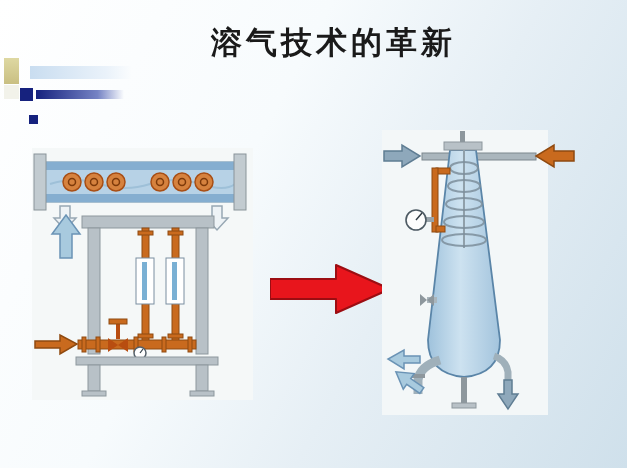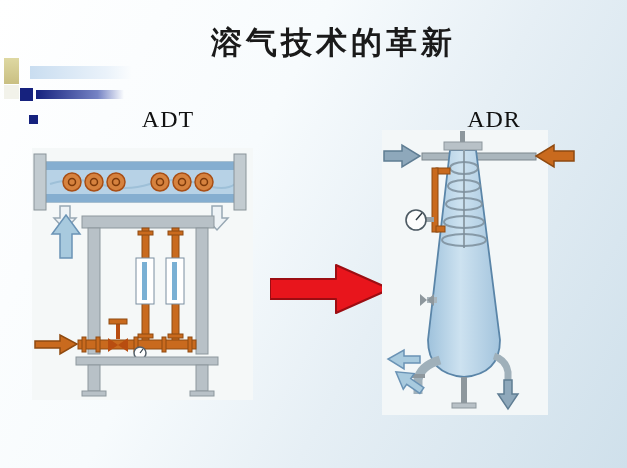--- a/index.html
+++ b/index.html
@@ -48,22 +48,20 @@
 
   <div class="deco">
     <div class="deco-khaki"></div>
     <div class="deco-pale"></div>
     <div class="deco-lightblue-bar"></div>
     <div class="deco-navy-square"></div>
     <div class="deco-navy-bar"></div>
     <div class="deco-bullet"></div>
   </div>
 
-  <div class="diagram-label label-adt">ADT</div>
-  <div class="diagram-label label-adr">ADR</div>
 
   <svg class="adt-svg" width="225" height="260" viewBox="0 0 225 260">
     <rect x="2" y="2" width="221" height="252" fill="#f5f8f8"></rect>
 
     <g>
       <rect x="14" y="16" width="192" height="40" fill="var(--vessel-fill-blue)" stroke="var(--vessel-stroke-blue)"></rect>
       <rect x="14" y="16" width="192" height="8" fill="#85aed0"></rect>
       <rect x="14" y="48" width="192" height="8" fill="#85aed0"></rect>
       <path d="M20,38 Q45,30 70,38 T120,38 T170,38 T205,38" fill="none" stroke="#9ec0d8" stroke-width="2"></path>
       <g fill="#d6823e" stroke="#a84e14" stroke-width="1.5">

